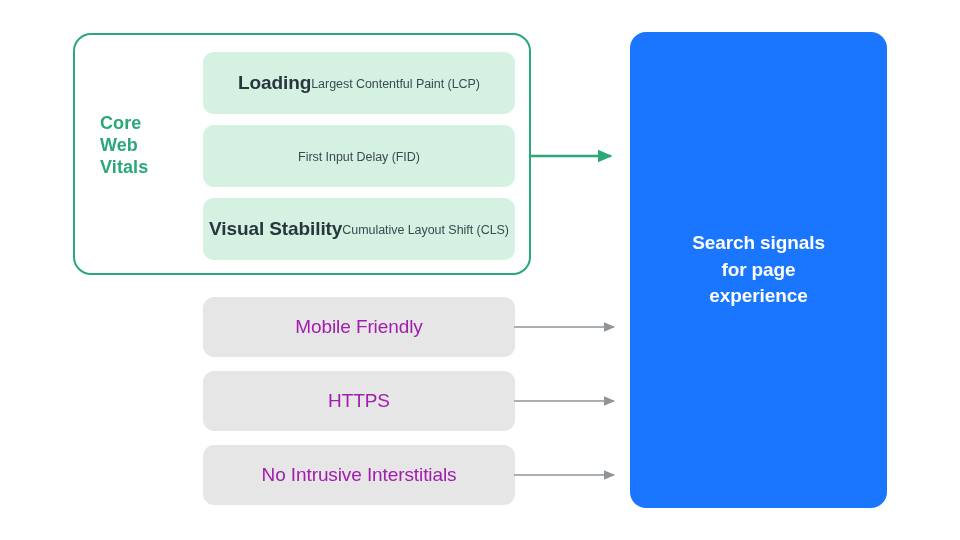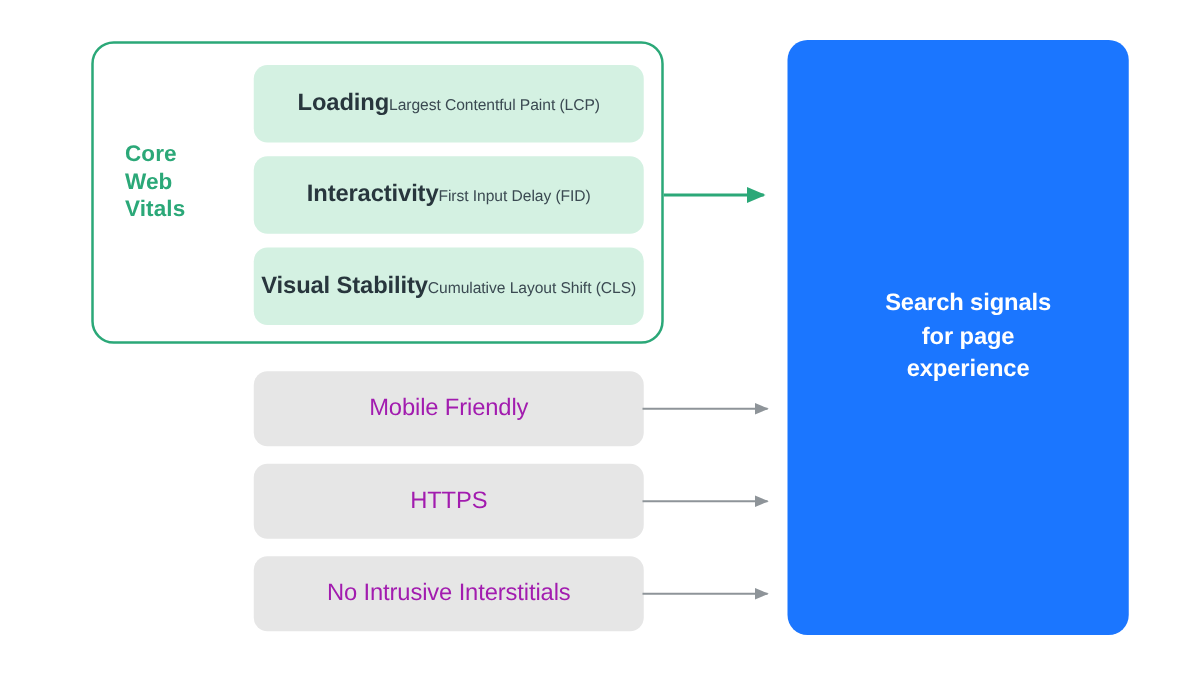--- a/index.html
+++ b/index.html
@@ -110,21 +110,20 @@
     position: absolute;
     left: 630px;
     top: 32px;
     width: 257px;
     height: 476px;
     background: #1B76FF;
     border-radius: 16px;
     display: flex;
     align-items: center;
     justify-content: center;
-    padding-left: 16px;
   }
   .outcome-text {
     color: #ffffff;
     font-size: 19px;
     font-weight: bold;
     text-align: center;
     line-height: 1.42;
     letter-spacing: -0.1px;
     white-space: pre-line;
   }
@@ -148,21 +147,20 @@
   <div class="cwv-label" style="white-space: pre-line;">Core
 Web
 Vitals</div>
 
   <div class="metric-card m0">
     <div class="metric-title">Loading</div>
     <div class="metric-sub">Largest Contentful Paint (LCP)</div>
   </div>
 
   <div class="metric-card m1">
-    <div class="metric-title">Interactivity</div>
     <div class="metric-sub">First Input Delay (FID)</div>
   </div>
 
   <div class="metric-card m2">
     <div class="metric-title">Visual Stability</div>
     <div class="metric-sub">Cumulative Layout Shift (CLS)</div>
   </div>
 
   <div class="signal-card s0">
     <div class="signal-label">Mobile Friendly</div>

